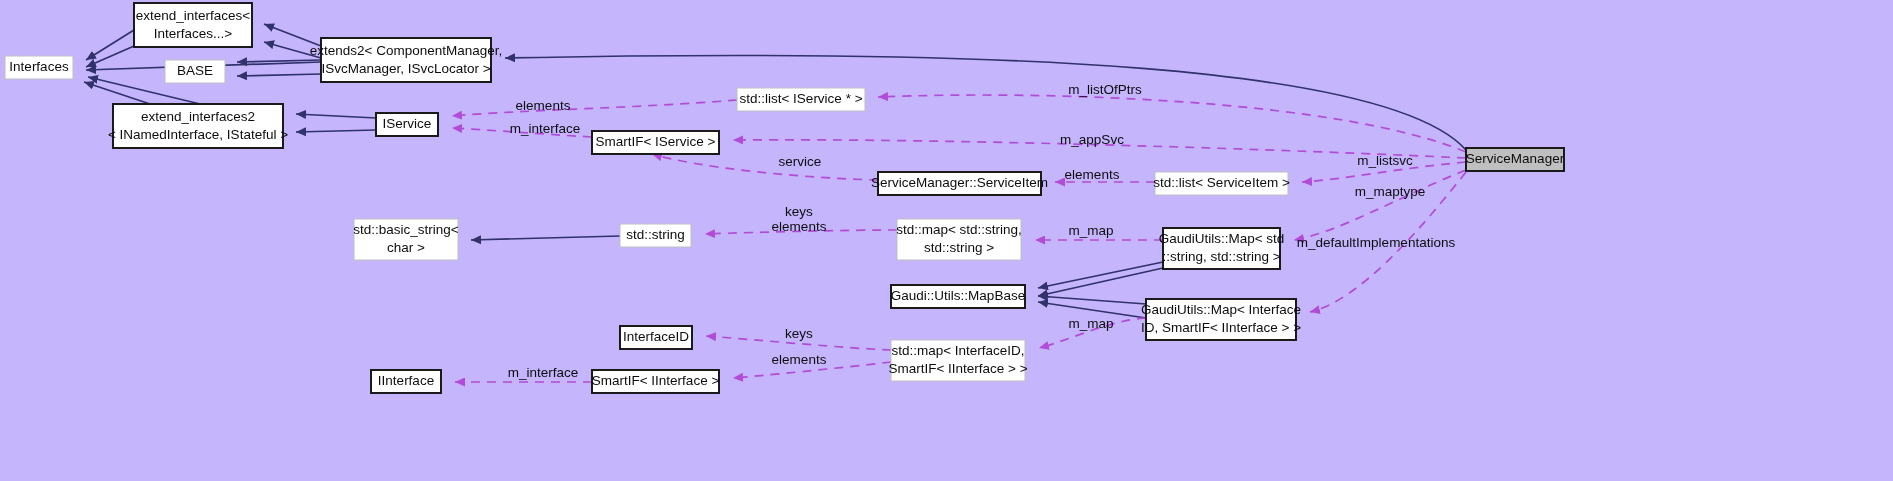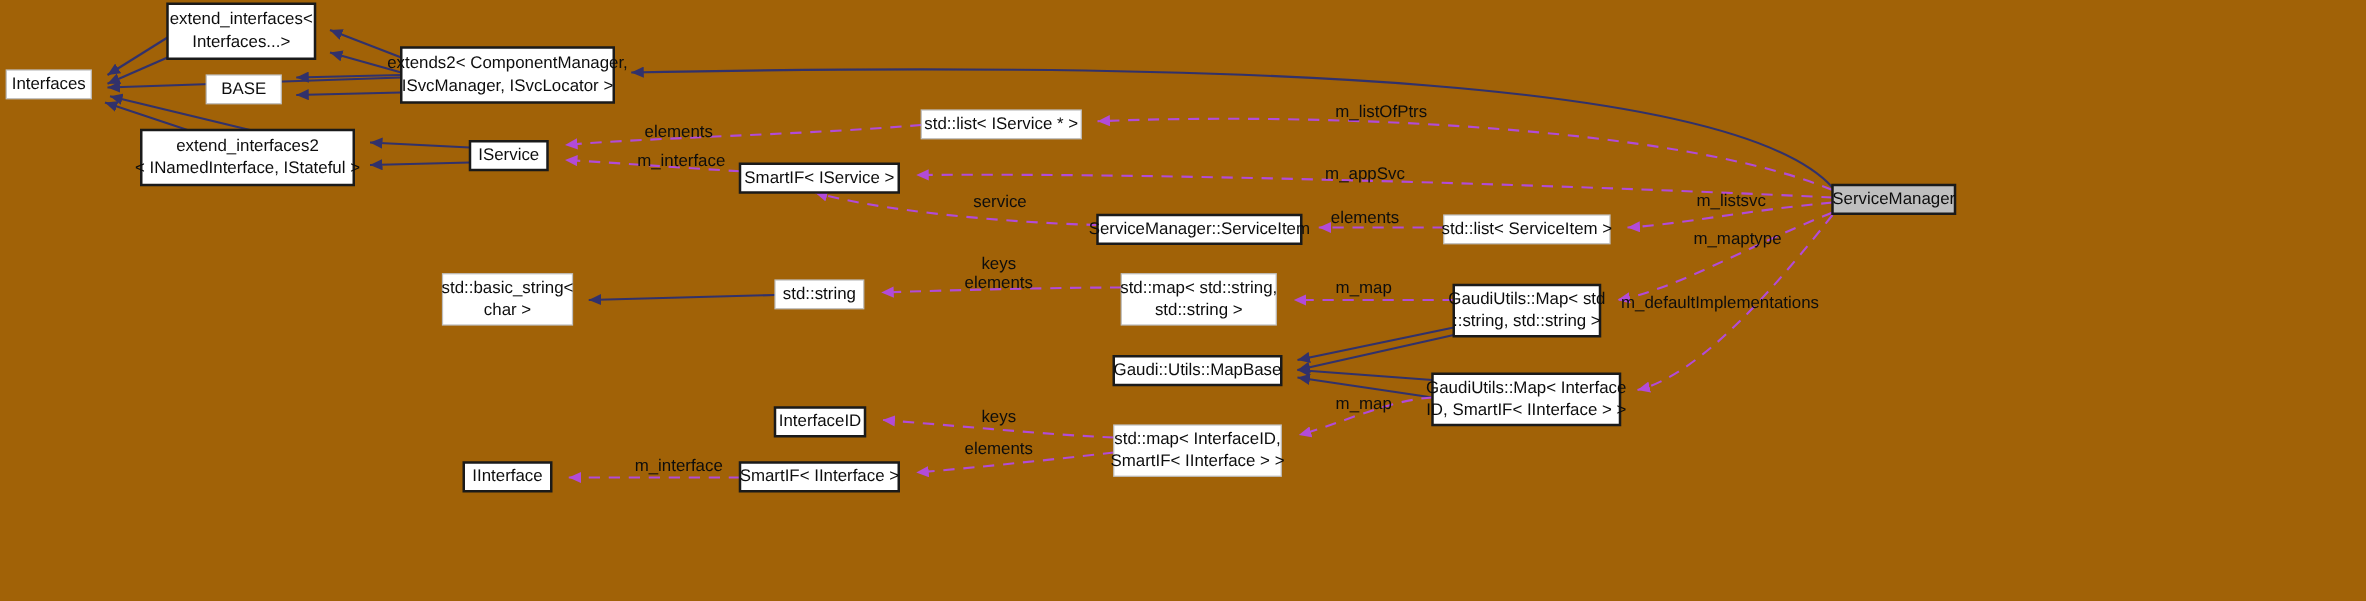--- a/index.html
+++ b/index.html
@@ -8,21 +8,21 @@
     padding: 0;
     background: #ffffff;
   }
   body {
     font-family: "Liberation Sans", sans-serif;
   }
   #diagram-root {
     position: relative;
     width: 1893px;
     height: 481px;
-    background: #a16207;
+    background: #c4b5fd;
     overflow: hidden;
     text-decoration: underline;
   }
   svg#graph {
     position: absolute;
     left: 0;
     top: 0;
     width: 1893px;
     height: 481px;
     display: block;

